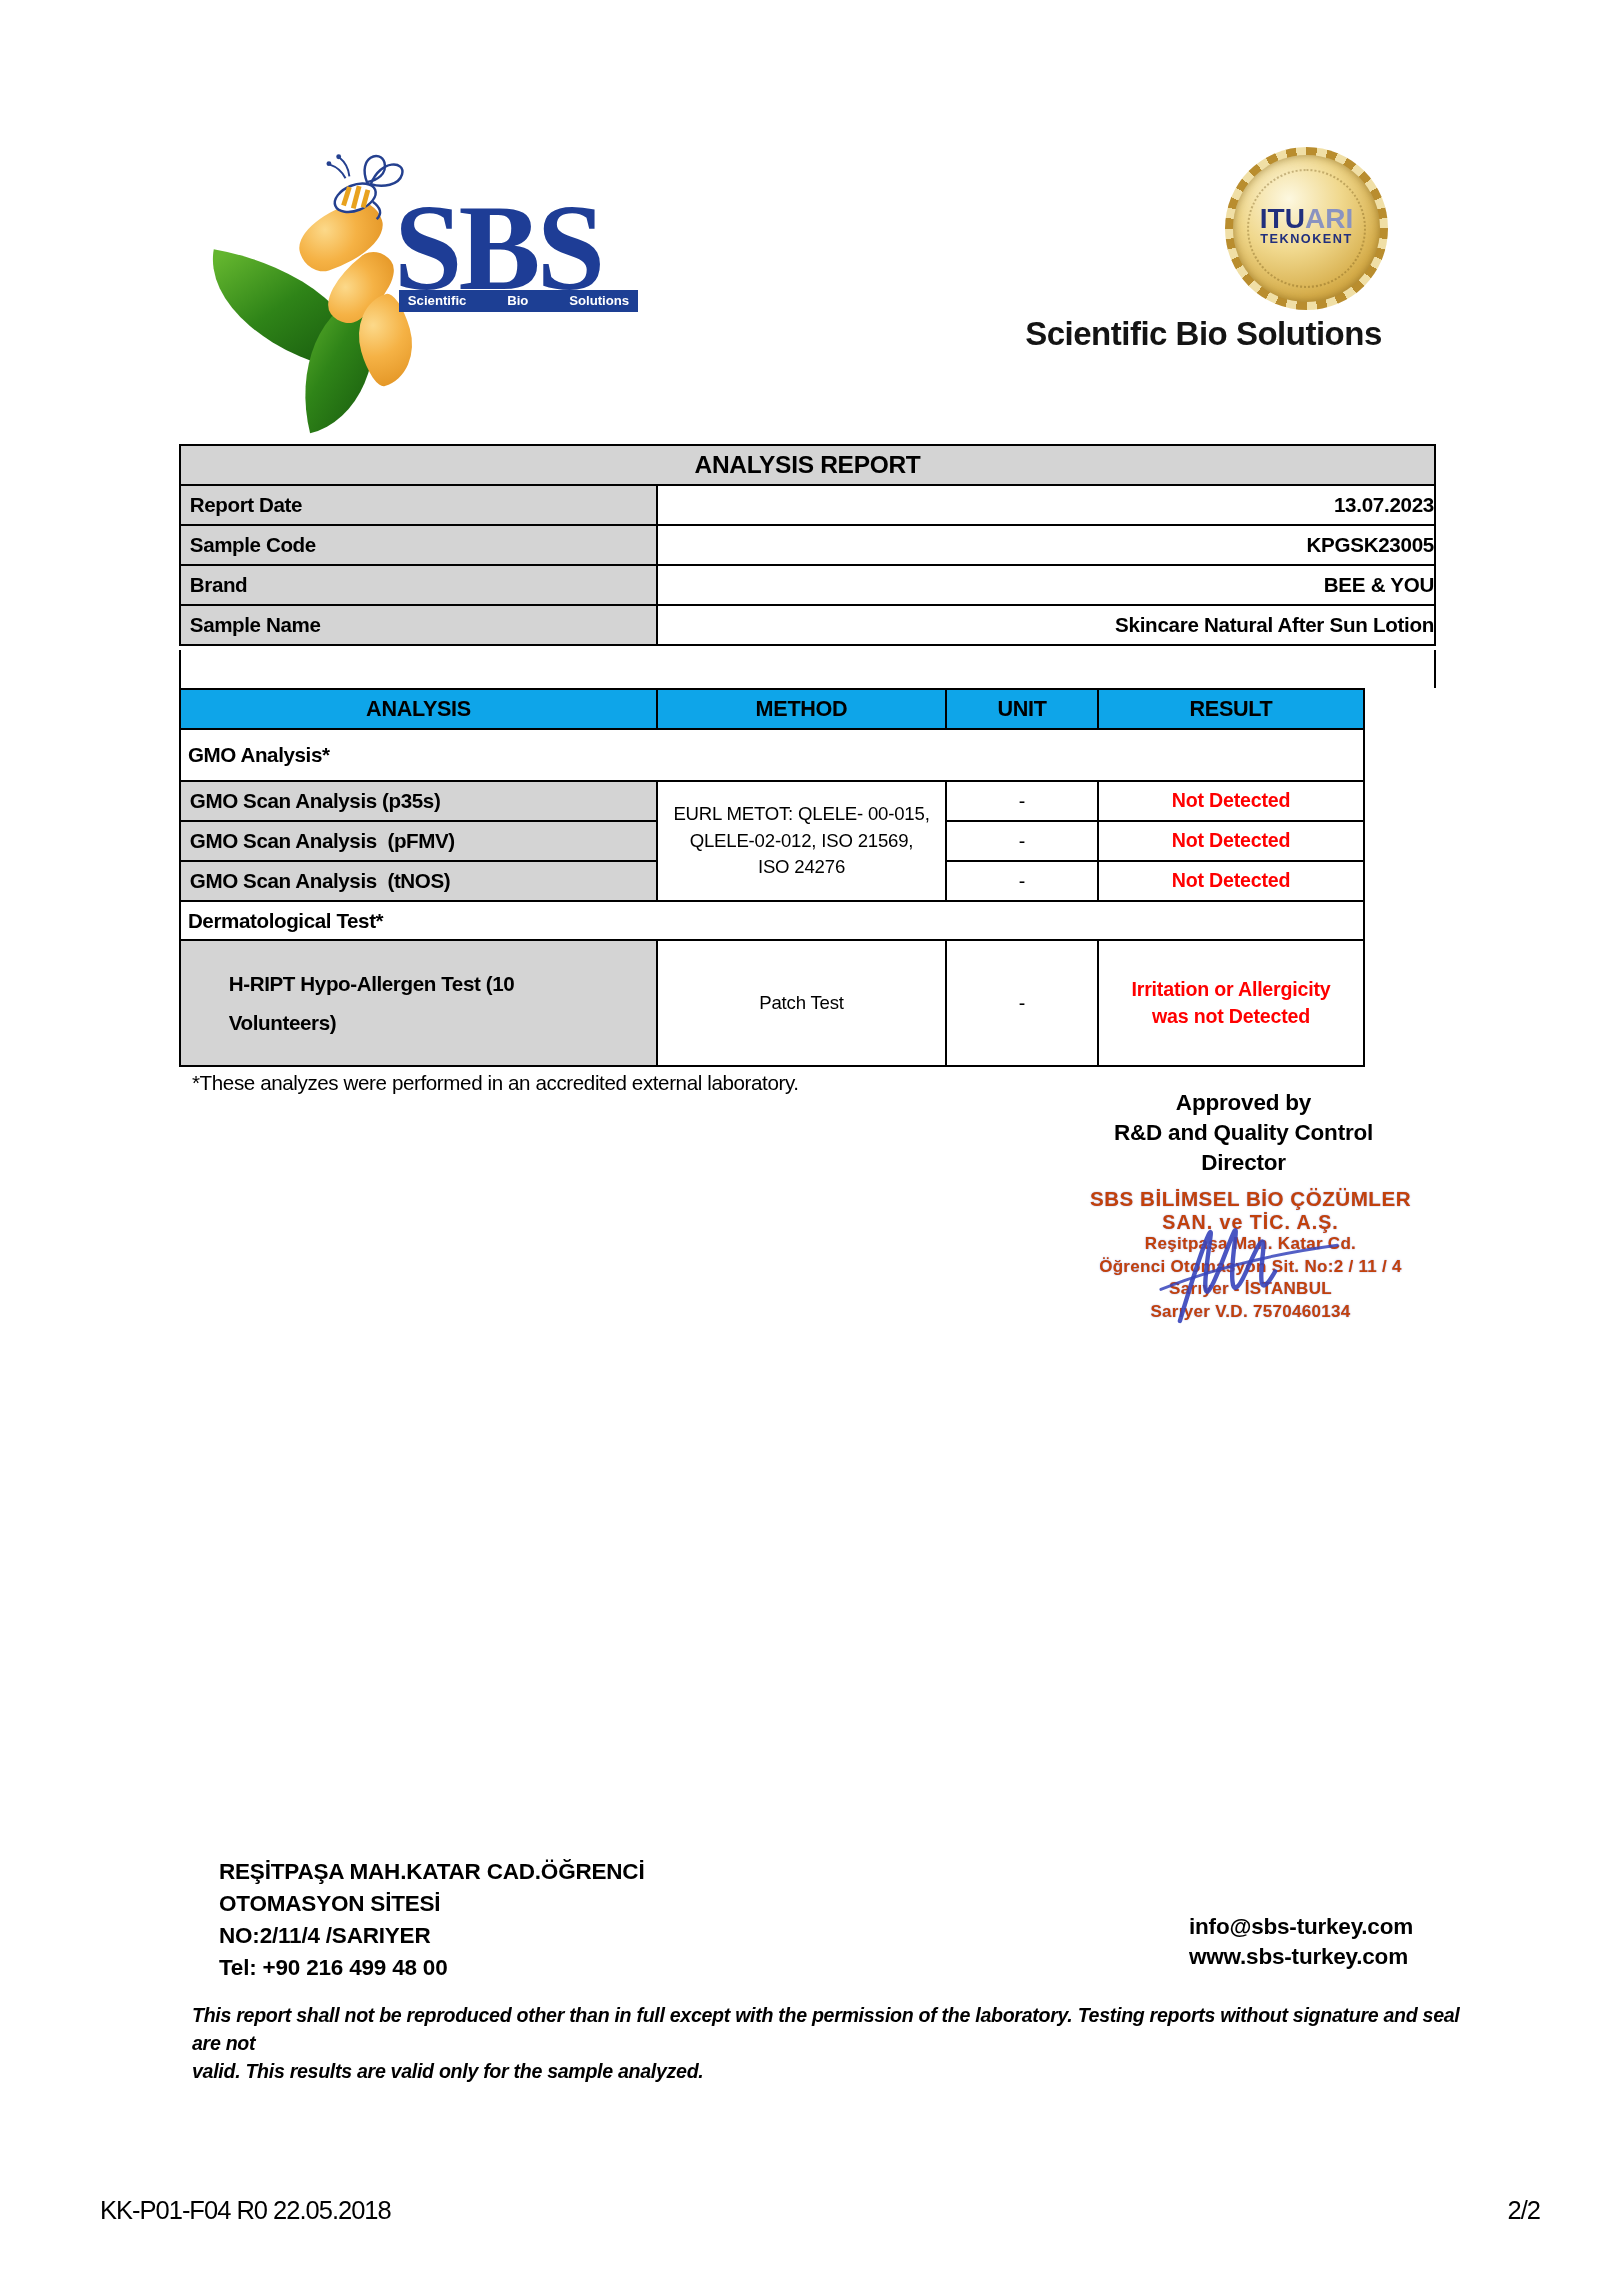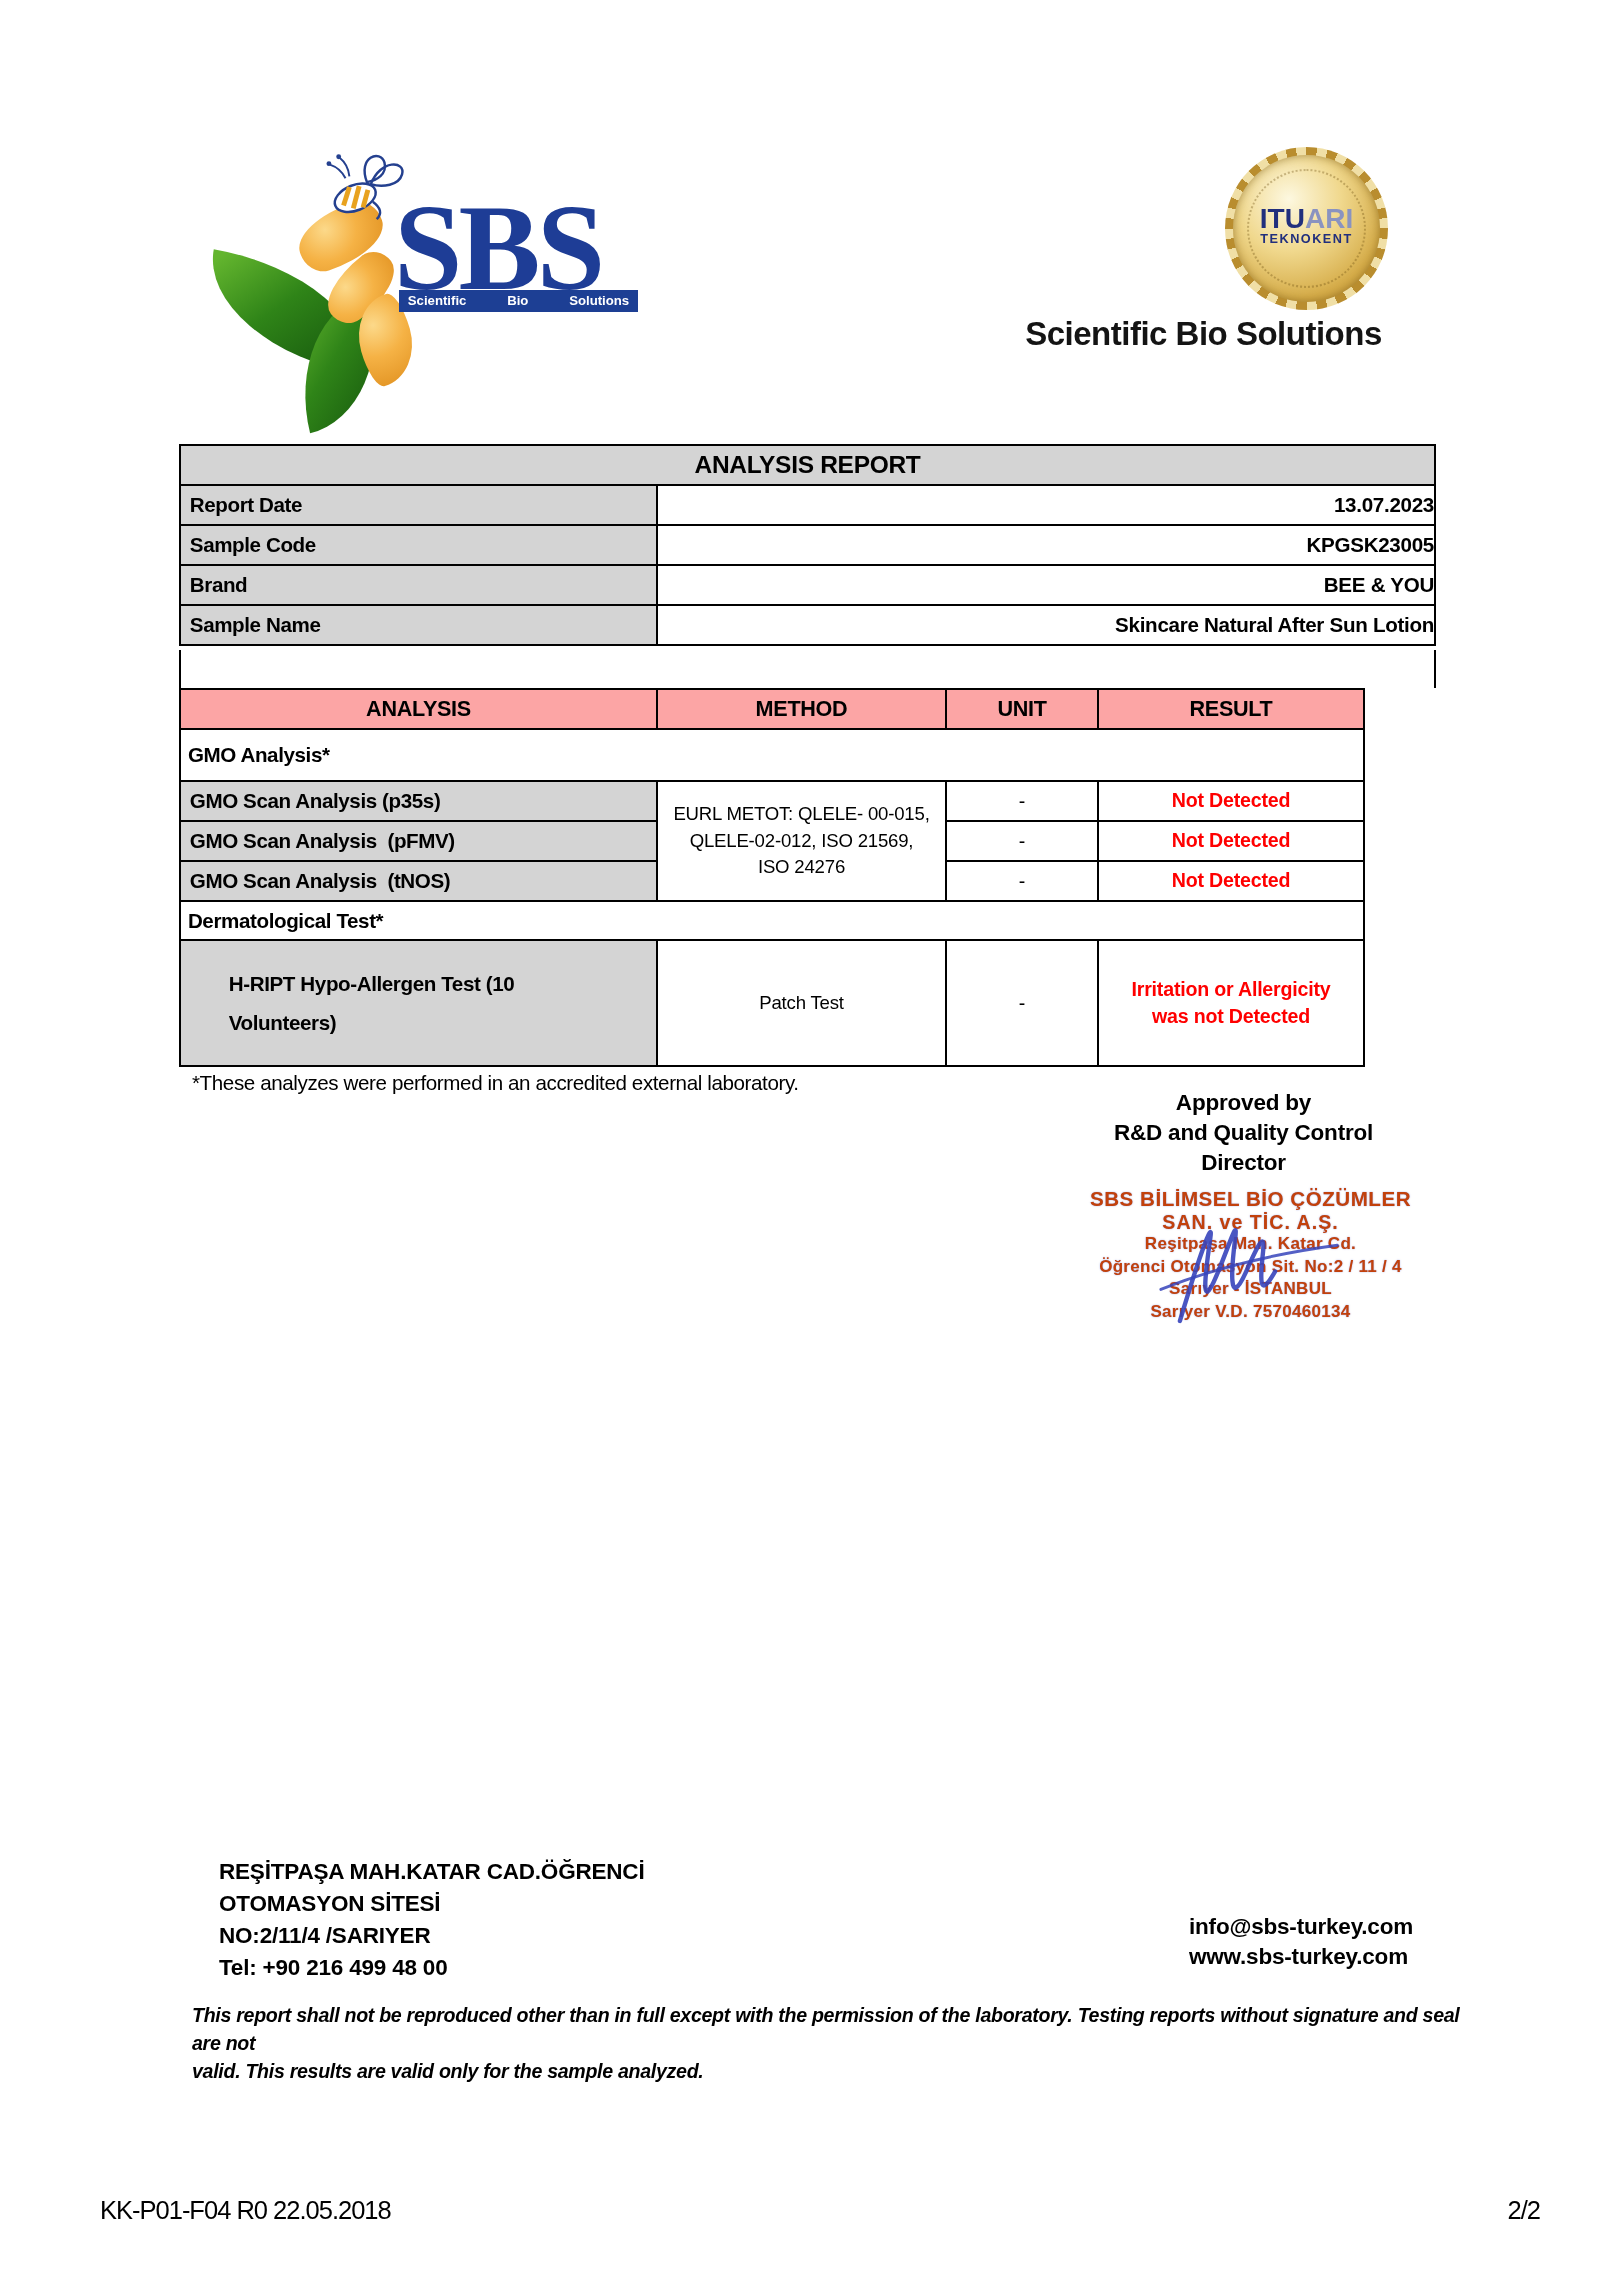--- a/index.html
+++ b/index.html
@@ -44,21 +44,21 @@
   
   table{border-collapse:collapse;position:absolute;table-layout:fixed;}
   td,th{border:2.9px solid #000;padding:0;font-size:20.6px;overflow:hidden;}
   .t1{left:179px;top:444px;width:1257px;}
   .t2{left:179px;top:688px;width:1186px;}
   .gray{background:#d4d4d4;}
   .title-cell{font-size:24.5px;font-weight:700;text-align:center;letter-spacing:-0.3px;height:39px;}
   .lbl{font-weight:700;text-align:left;padding-left:8.8px;letter-spacing:-0.4px;}
   .val{font-weight:700;text-align:right;letter-spacing:-0.3px;margin-left:40px;}
   .t1 tr{height:40px;}
-  .t2 th{background:#fca5a5;font-size:21.6px;font-weight:700;text-align:center;letter-spacing:-0.3px;height:40px;}
+  .t2 th{background:#0ea5e9;font-size:21.6px;font-weight:700;text-align:center;letter-spacing:-0.3px;height:40px;}
   .sect{background:#fff;font-weight:700;text-align:left;padding-left:6.9px;letter-spacing:-0.4px;height:52px;}
   .gmo-row{height:40px;}
   .method{font-weight:400;text-align:center;font-size:18.6px;line-height:26.5px;letter-spacing:-0.2px;}
   .unit{font-weight:400;text-align:center;font-size:19.6px;}
   .result{font-weight:700;text-align:center;font-size:19.6px;color:#ff0000;letter-spacing:-0.2px;line-height:27.4px;}
   .hript-row{height:126px;}
   .hript-label span{display:inline-block;max-width:333px;line-height:39px;margin-left:39px;}
   .gap-row{position:absolute;left:179px;top:650px;width:1257px;height:38px;
         border-left:2.9px solid #000;border-right:2.9px solid #000;}
 

